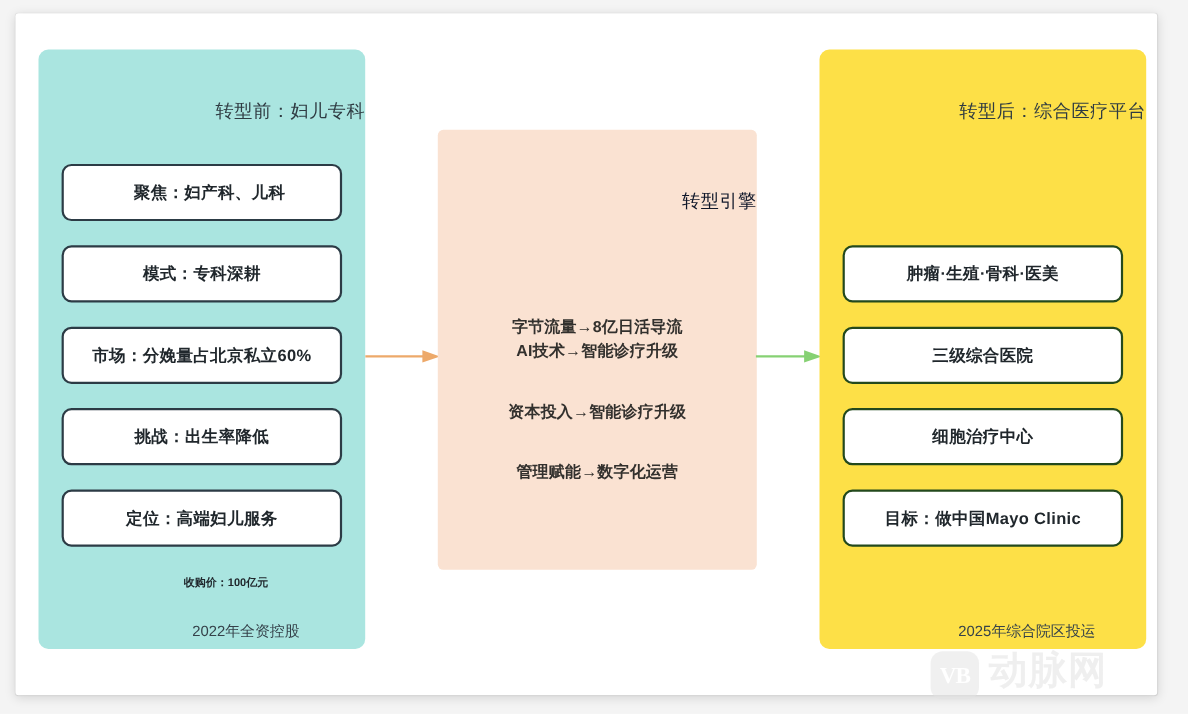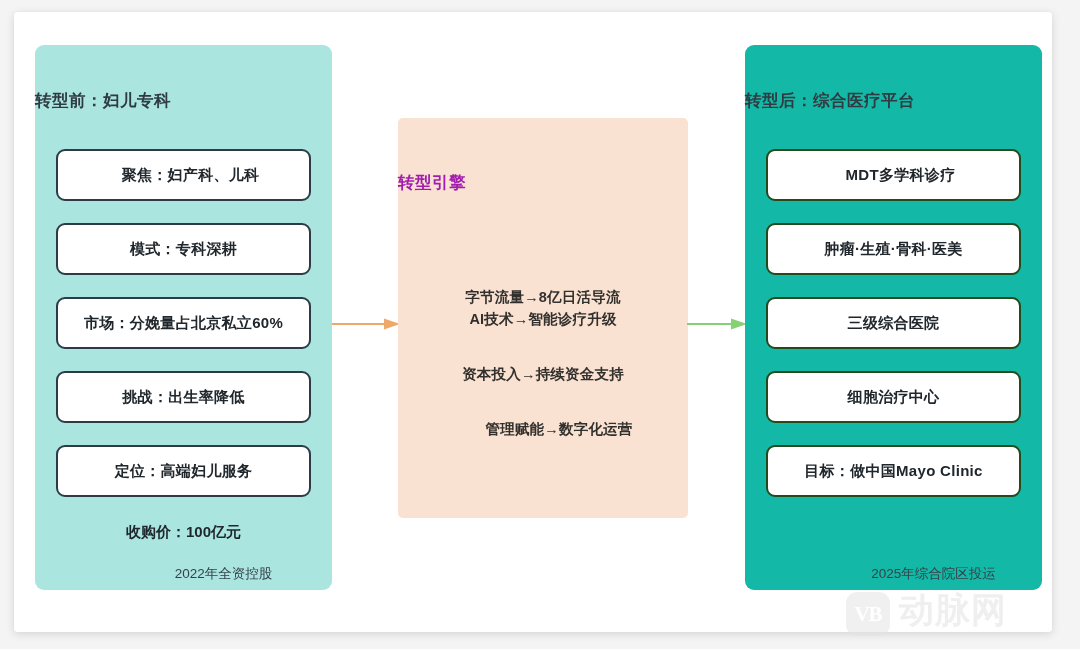--- a/index.html
+++ b/index.html
@@ -53,39 +53,39 @@
     width: 290px;
     height: 400px;
     background: #fae2d2;
     border-radius: 5px;
   }
   .panel-after {
     left: 731px;
     top: 33px;
     width: 297px;
     height: 545px;
-    background: #14b8a6;
+    background: #fde047;
   }
 
   .panel-title {
     position: absolute;
     left: 0;
     width: 100%;
-    text-align: left;
+    text-align: right;
     font-size: 16.5px;
-    font-weight: 700;
+    font-weight: 400;
     color: #2f3b42;
     letter-spacing: 0.5px;
   }
   .panel-before .panel-title { top: 45px; }
   .panel-after  .panel-title { top: 45px; }
   .panel-engine .panel-title {
     top: 54px;
     font-size: 16.5px;
-    color: #a21caf;
+    color: #0f172a;
   }
 
   
   .item-box {
     position: absolute;
     left: 21px;
     width: 255px;
     height: 52px;
     background: #ffffff;
     border-radius: 9px;
@@ -106,23 +106,24 @@
   .ib-2 { top: 252px; }
   .ib-3 { top: 326px; }
   .ib-4 { top: 400px; }
 
   .panel-footer-strong {
     position: absolute;
     left: 0;
     top: 478px;
     width: 100%;
     text-align: center;
-    font-size: 15px;
+    font-size: 10px;
     font-weight: 700;
     color: #1f262b;
+    padding-left: 22px;
   }
   .panel-footer-sub {
     position: absolute;
     left: 0;
     top: 520px;
     width: 100%;
     text-align: center;
     font-size: 13.5px;
     font-weight: 400;
     color: #35424a;
@@ -136,21 +137,21 @@
     width: 100%;
     text-align: center;
     font-size: 14.5px;
     font-weight: 600;
     color: #32302d;
     letter-spacing: 0.2px;
   }
   .el-0 { top: 137px; margin-top: 33px; }
   .el-1 { top: 192px; }
   .el-2 { top: 247px; }
-  .el-3 { top: 302px; padding-left: 16px; }
+  .el-3 { top: 302px; }
 
   
   .arrow {
     position: absolute;
     height: 14px;
     display: block;
   }
   .arrow-left-right  { left: 318px; top: 305px; width: 70px; }
   .arrow-right-right { left: 673px; top: 305px; width: 62px; }
 
@@ -220,35 +221,32 @@
 
     <svg class="arrow arrow-left-right" viewBox="0 0 70 14">
       <line x1="0" y1="7" x2="54" y2="7" stroke="#eda96a" stroke-width="2.2"></line>
       <polygon points="52,1.5 68,7 52,12.5" fill="#eda96a"></polygon>
     </svg>
 
     <div class="panel panel-engine">
       <div class="panel-title">转型引擎</div>
       <div class="engine-line el-0">字节流量→8亿日活导流</div>
       <div class="engine-line el-1">AI技术→智能诊疗升级</div>
-      <div class="engine-line el-2">资本投入→持续资金支持</div>
+      <div class="engine-line el-2">资本投入→智能诊疗升级</div>
       <div class="engine-line el-3">管理赋能→数字化运营</div>
     </div>
 
     <svg class="arrow arrow-right-right" viewBox="0 0 62 14">
       <line x1="0" y1="7" x2="46" y2="7" stroke="#86d173" stroke-width="2.2"></line>
       <polygon points="44,1.5 60,7 44,12.5" fill="#86d173"></polygon>
     </svg>
 
     <div class="panel panel-after">
       <div class="panel-title">转型后：综合医疗平台</div>
 
-      <div class="item-box ib-0">
-        <span>MDT多学科诊疗</span>
-      </div>
       <div class="item-box ib-2">
         <span>三级综合医院</span>
       </div>
       <div class="item-box ib-1">
         <span>肿瘤·生殖·骨科·医美</span>
       </div>
       <div class="item-box ib-4">
         <span>目标：做中国Mayo Clinic</span>
       </div>
       <div class="item-box ib-3">

